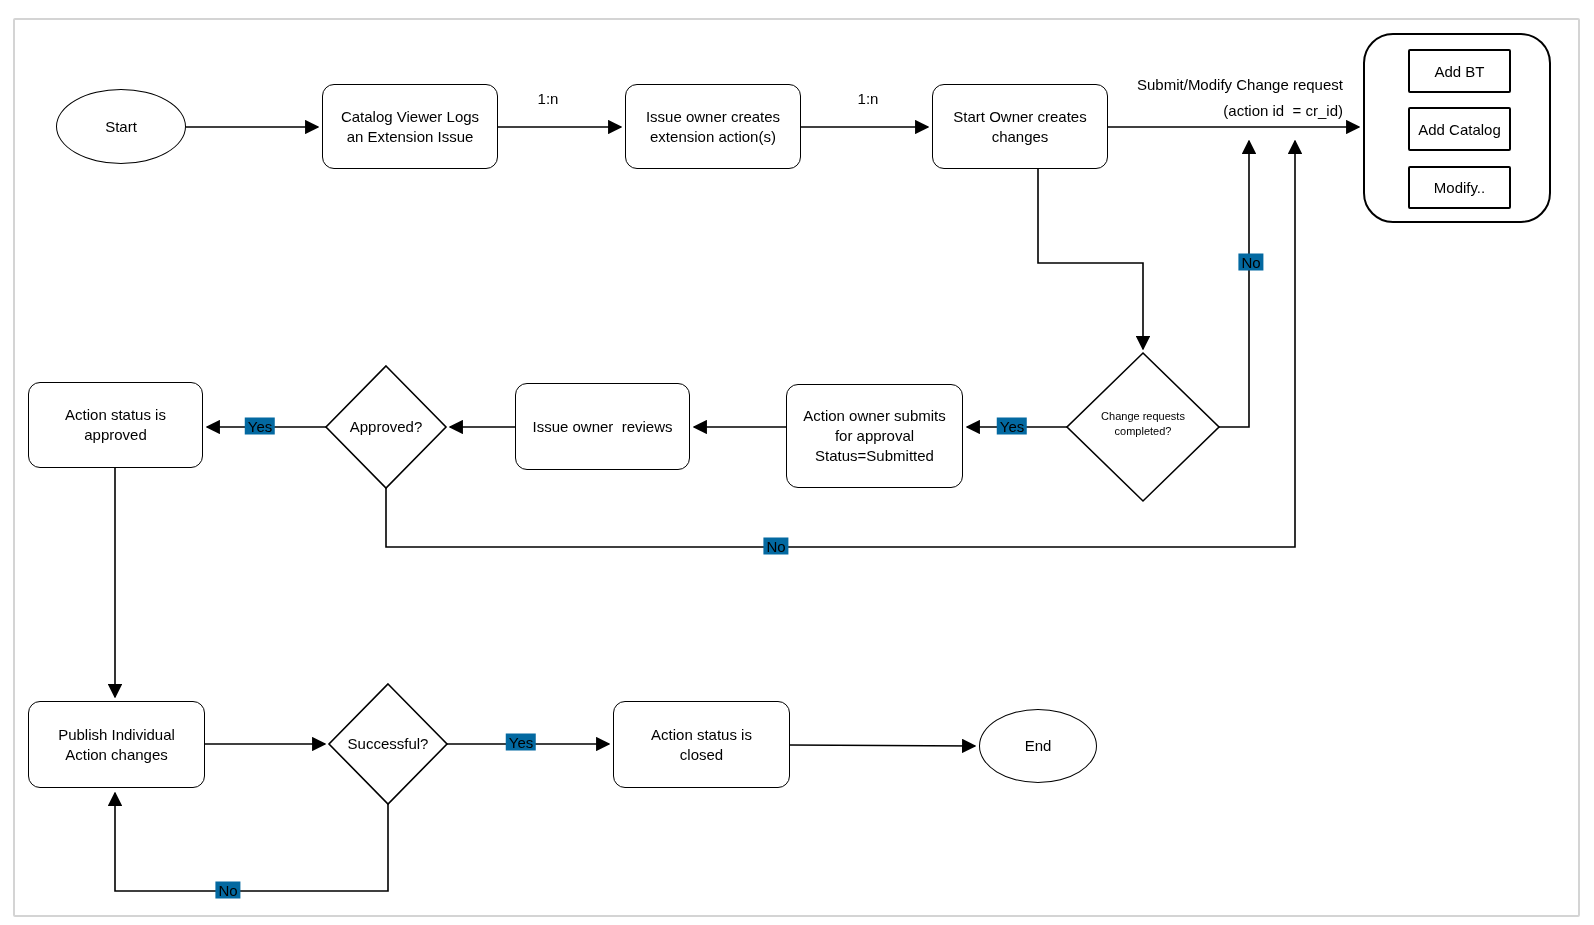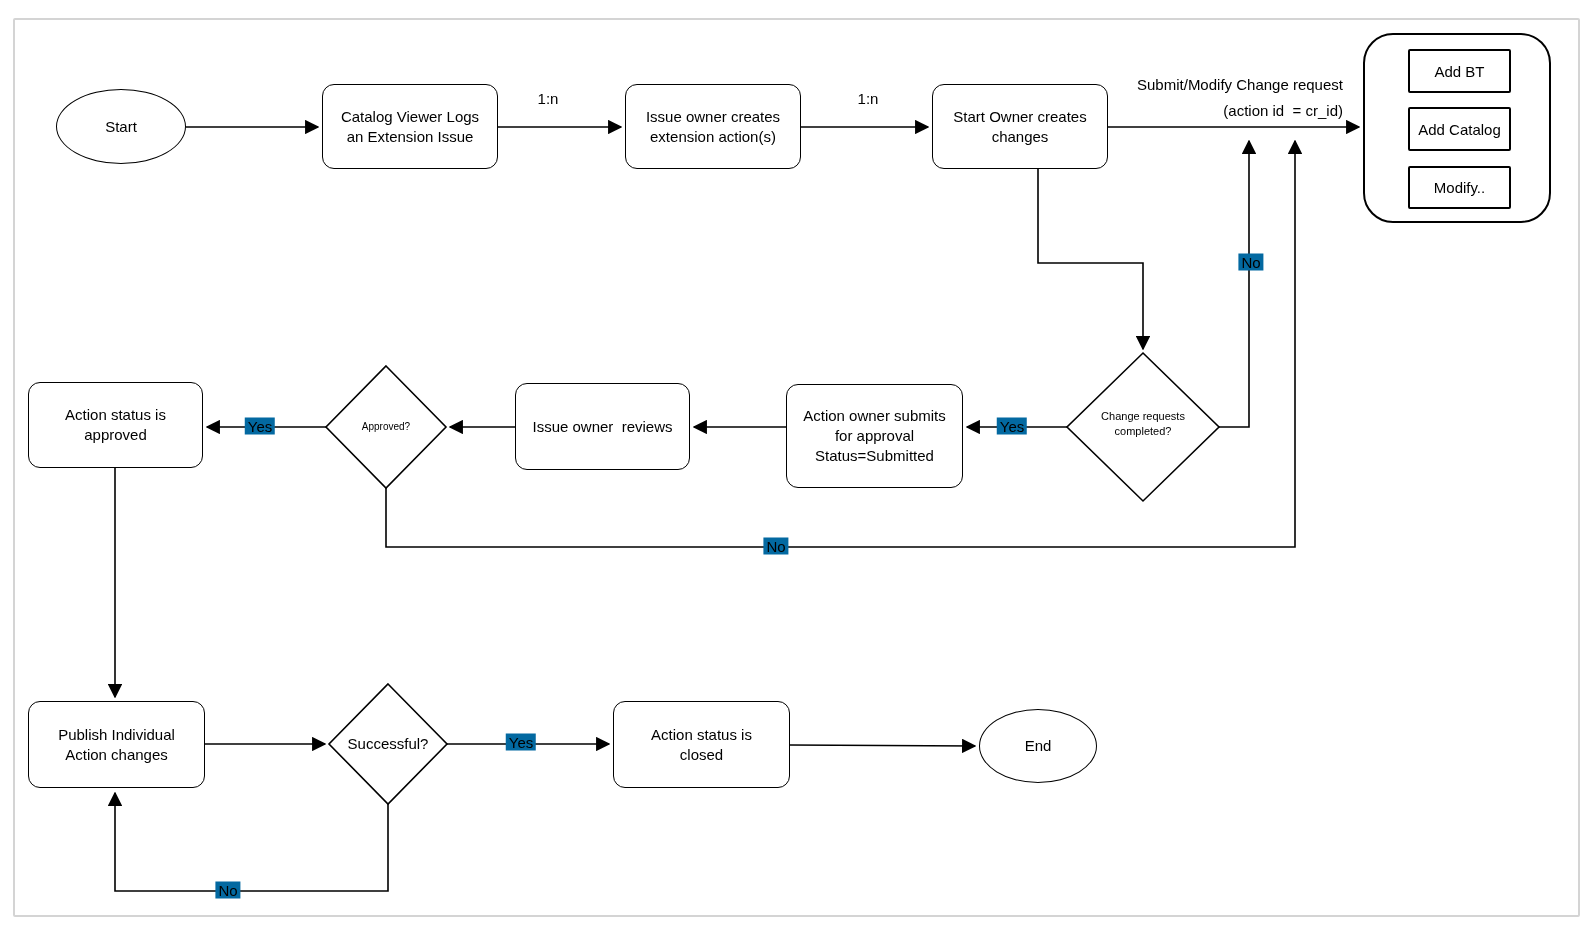--- a/index.html
+++ b/index.html
@@ -138,21 +138,21 @@
     <span>Action status is
 closed</span>
   </div>
 
   <div class="node ellipse" style="left:979px;top:709px;width:118px;height:74px">
     <span>End</span>
   </div>
 
   <div class="dlabel" style="left:1143px;top:424px;width:150px;font-size:11px">Change requests
 completed?</div>
-  <div class="dlabel" style="left:386px;top:427px;font-size:10px">Approved?</div>
+  <div class="dlabel" style="left:386px;top:427px;font-size:15px">Approved?</div>
   <div class="dlabel" style="left:388px;top:744px;font-size:15px">Successful?</div>
 
   <div class="elabel nobg" style="left:548px;top:98px">1:n</div>
   <div class="elabel nobg" style="left:868px;top:98px">1:n</div>
   <div class="elabel small nobg" style="left:1240px;top:98px">Submit/Modify Change request
 (action id  = cr_id)</div>
   <div class="elabel" style="left:1251px;top:262px">No</div>
   <div class="elabel" style="left:1012px;top:426px">Yes</div>
   <div class="elabel" style="left:260px;top:426px">Yes</div>
   <div class="elabel" style="left:776px;top:546px">No</div>

